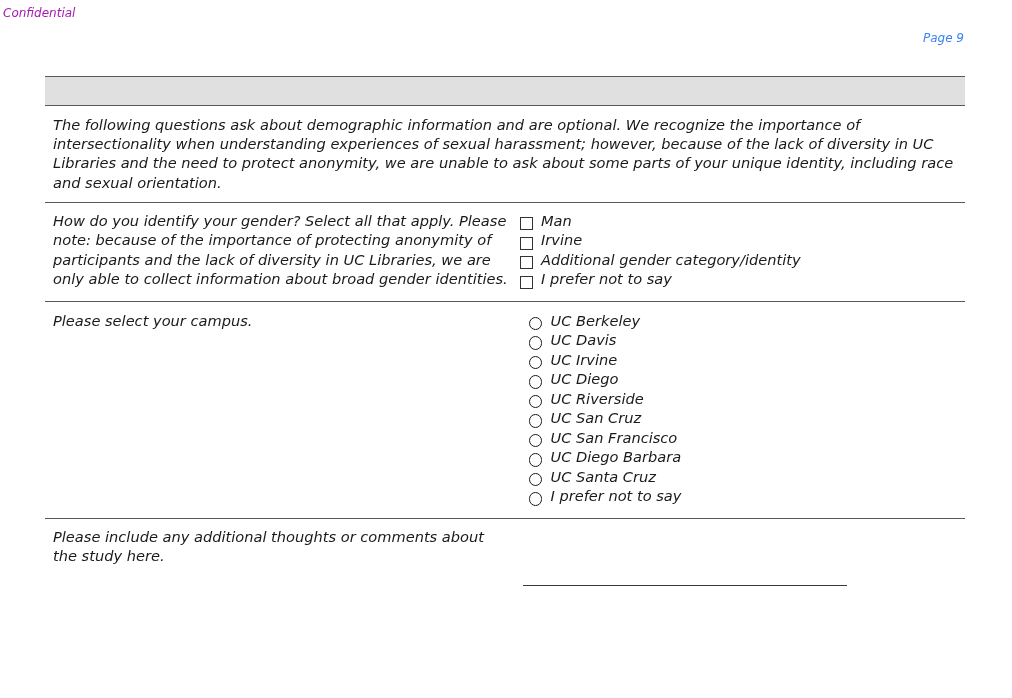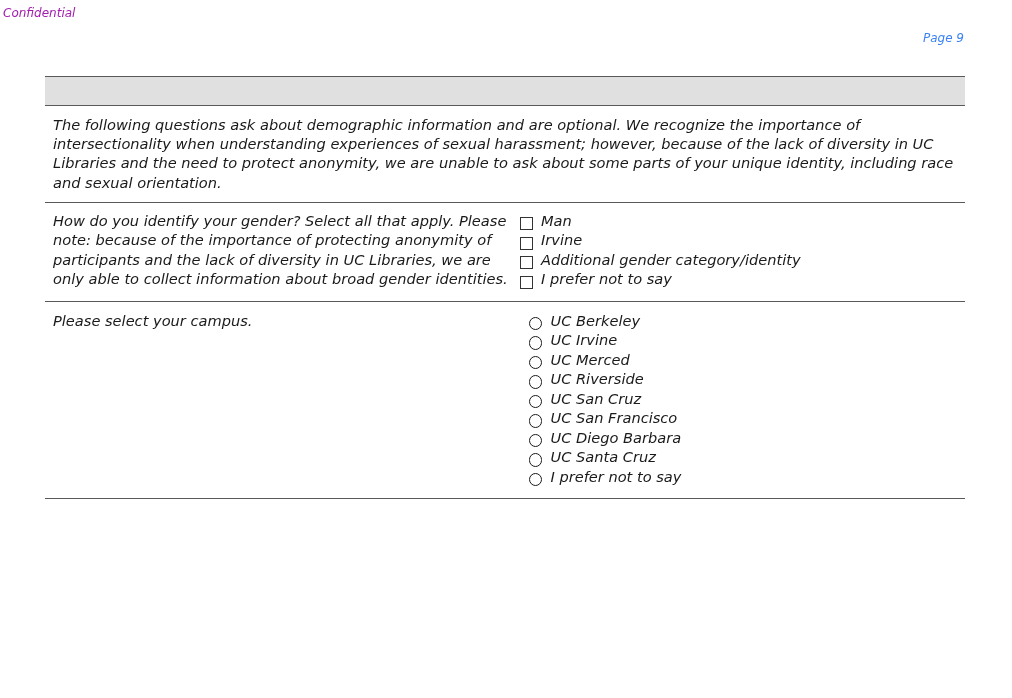--- a/index.html
+++ b/index.html
@@ -217,25 +217,29 @@
     <div class="qcol">
       <div class="q-text">Please select your campus.</div>
     </div>
     <div class="acol">
       <div class="opt">
         <span class="rbox"></span>
         <span class="opt-label">UC Berkeley</span>
       </div>
       <div class="opt">
         <span class="rbox"></span>
+        <span class="opt-label">UC Davis</span>
+      </div>
+      <div class="opt">
+        <span class="rbox"></span>
         <span class="opt-label">UC Irvine</span>
       </div>
       <div class="opt">
         <span class="rbox"></span>
-        <span class="opt-label">UC Merced</span>
+        <span class="opt-label">UC Diego</span>
       </div>
       <div class="opt">
         <span class="rbox"></span>
         <span class="opt-label">UC Riverside</span>
       </div>
       <div class="opt">
         <span class="rbox"></span>
         <span class="opt-label">UC San Cruz</span>
       </div>
       <div class="opt">
@@ -252,14 +256,22 @@
       </div>
       <div class="opt">
         <span class="rbox"></span>
         <span class="opt-label">I prefer not to say</span>
       </div>
     </div>
   </div>
 
   <div class="rule"></div>
 
+  <div class="block comments-block">
+    <div class="qcol">
+      <div class="q-text">Please include any additional thoughts or comments about the study here.</div>
+    </div>
+    <div class="acol">
+      <div class="write-line"></div>
+    </div>
+  </div>
 
 </div>
 
 </body></html>

